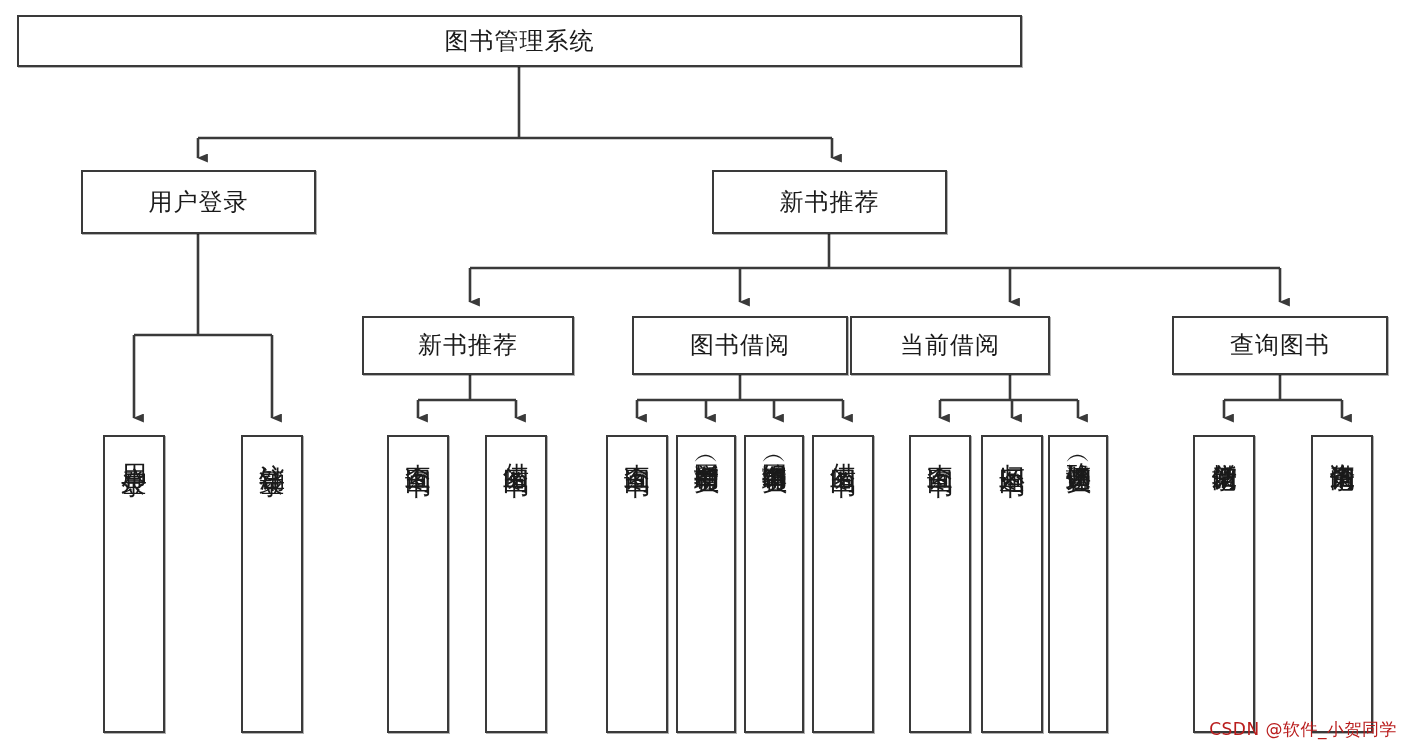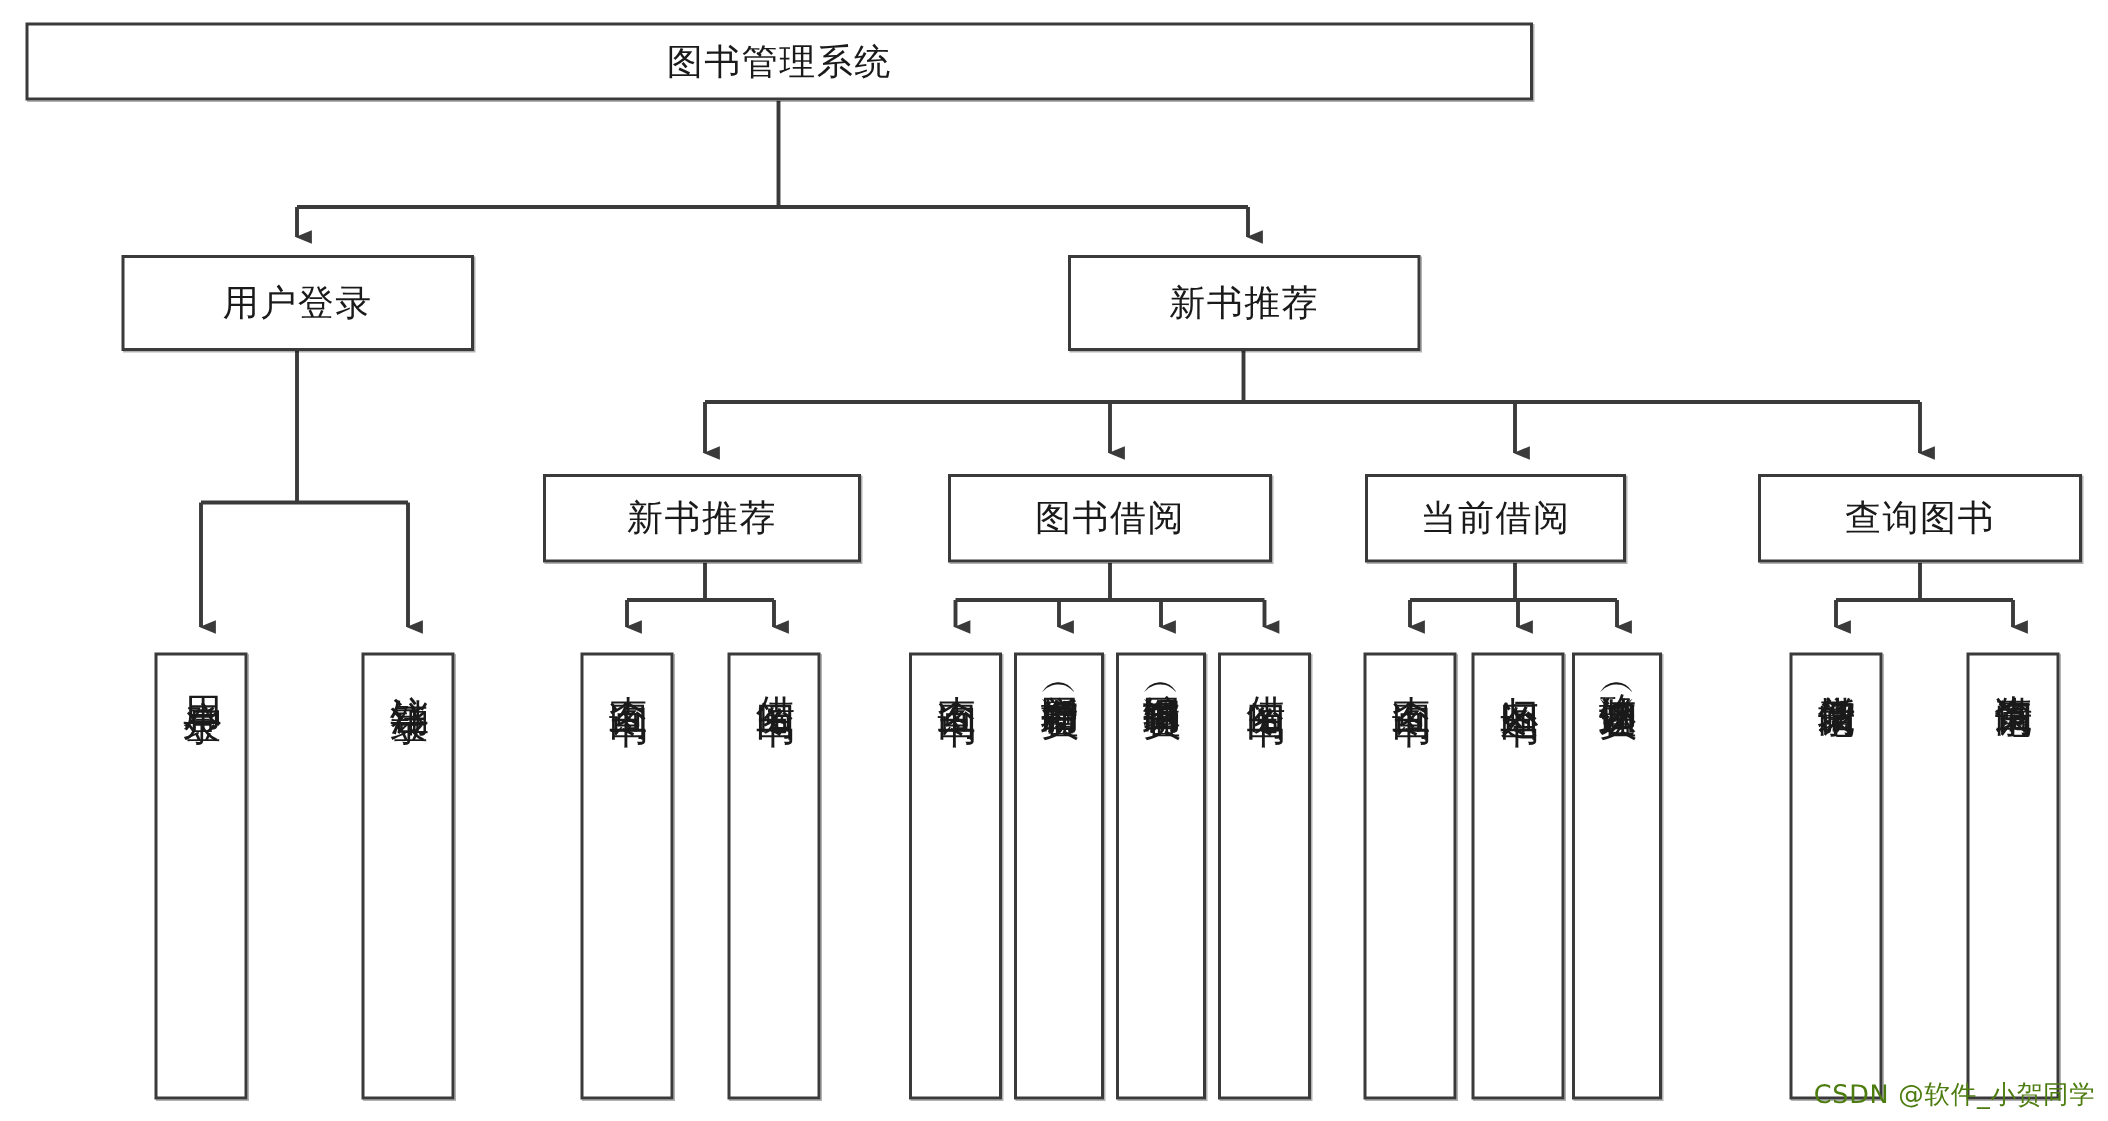--- a/index.html
+++ b/index.html
@@ -61,21 +61,21 @@
   }
   .node.vert.tall .label {
     font-size: 25px;
     letter-spacing: 1px;
   }
   .watermark {
     position: absolute;
     right: 8px;
     bottom: 6px;
     font-size: 17px;
-    color: #4d7c0f;
+    color: #b91c1c;
     letter-spacing: 0.5px;
     white-space: nowrap;
     font-family: "DejaVu Sans", "Liberation Sans", sans-serif;
   }
 </style>
 </head>
 <body>
 
 <div id="canvas">
 
@@ -139,21 +139,21 @@
   <div class="node horiz" style="left:712px; top:170px; width:235px; height:64px;">
     <span class="label">新书推荐</span>
   </div>
 
   <div class="node horiz" style="left:362px; top:316px; width:212px; height:59px;">
     <span class="label">新书推荐</span>
   </div>
   <div class="node horiz" style="left:632px; top:316px; width:216px; height:59px;">
     <span class="label">图书借阅</span>
   </div>
-  <div class="node horiz" style="left:910px; top:316px; width:174px; height:59px;">
+  <div class="node horiz" style="left:850px; top:316px; width:200px; height:59px;">
     <span class="label">当前借阅</span>
   </div>
   <div class="node horiz" style="left:1172px; top:316px; width:216px; height:59px;">
     <span class="label">查询图书</span>
   </div>
 
   <div class="node vert" style="left:103px; top:435px; width:62px; height:298px;">
     <span class="label">用户登录</span>
   </div>
   <div class="node vert" style="left:241px; top:435px; width:62px; height:298px;">

